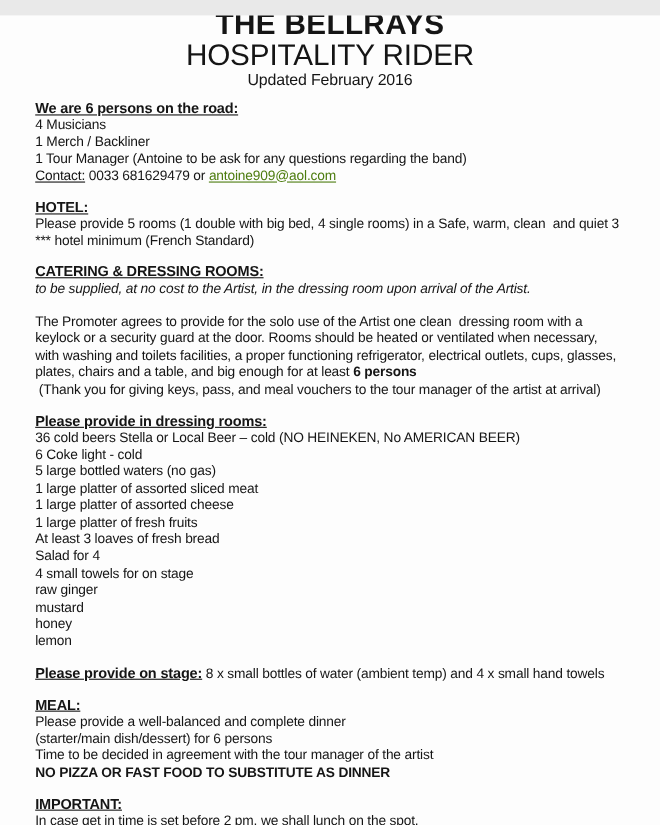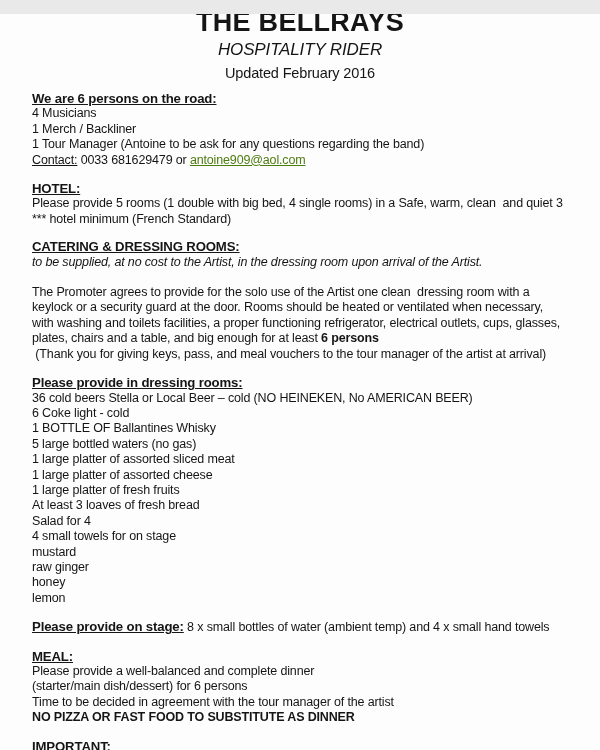--- a/index.html
+++ b/index.html
@@ -20,25 +20,24 @@
   }
   .doc-header { text-align: center; margin-bottom: 9px; }
   .doc-title {
     margin: -7px 0 0 0;
     font-size: 27px;
     line-height: 30px;
     font-weight: bold;
     letter-spacing: 0.3px;
   }
   .doc-subtitle {
-    font-size: 17px;
+    font-size: 27px;
     line-height: 26px;
     font-weight: normal;
     margin: 0;
-    font-style: italic;
   }
   .doc-updated {
     font-size: 14.5px;
     line-height: 18px;
     margin-top: 1px;
   }
   .section { margin-bottom: 13px; }
   .section.tight { margin-bottom: 12px; }
   .sec-heading {
     font-weight: bold;
@@ -84,30 +83,29 @@
     <div class="sec-heading">CATERING &amp; DRESSING ROOMS:</div>
     <div class="italic-note">to be supplied, at no cost to the Artist, in the dressing room upon arrival of the Artist.</div>
     <p class="para para-gap"><span class="inline-text">The Promoter agrees to provide for the solo use of the Artist one clean  dressing room with a keylock or a security guard at the door. Rooms should be heated or ventilated when necessary, with washing and toilets facilities, a proper functioning refrigerator, electrical outlets, cups, glasses, plates, chairs and a table, and big enough for at least </span><span class="bold-inline">6 persons</span></p>
     <div class="body-line"> (Thank you for giving keys, pass, and meal vouchers to the tour manager of the artist at arrival)</div>
   </div>
 
   <div class="section">
     <div class="sec-heading">Please provide in dressing rooms:</div>
     <div class="body-line">36 cold beers Stella or Local Beer – cold (NO HEINEKEN, No AMERICAN BEER)</div>
     <div class="body-line">6 Coke light - cold</div>
-    <div class="body-line">1 BOTTLE OF Ballantines Whisky</div>
     <div class="body-line">5 large bottled waters (no gas)</div>
     <div class="body-line">1 large platter of assorted sliced meat</div>
     <div class="body-line">1 large platter of assorted cheese</div>
     <div class="body-line">1 large platter of fresh fruits</div>
     <div class="body-line">At least 3 loaves of fresh bread</div>
     <div class="body-line">Salad for 4</div>
     <div class="body-line">4 small towels for on stage</div>
+    <div class="body-line">raw ginger</div>
     <div class="body-line">mustard</div>
-    <div class="body-line">raw ginger</div>
     <div class="body-line">honey</div>
     <div class="body-line">lemon</div>
   </div>
 
   <div class="section">
     <div class="body-line"><span class="sec-heading inline">Please provide on stage:</span><span class="inline-text"> 8 x small bottles of water (ambient temp) and 4 x small hand towels</span></div>
   </div>
 
   <div class="section">
     <div class="sec-heading">MEAL:</div>

